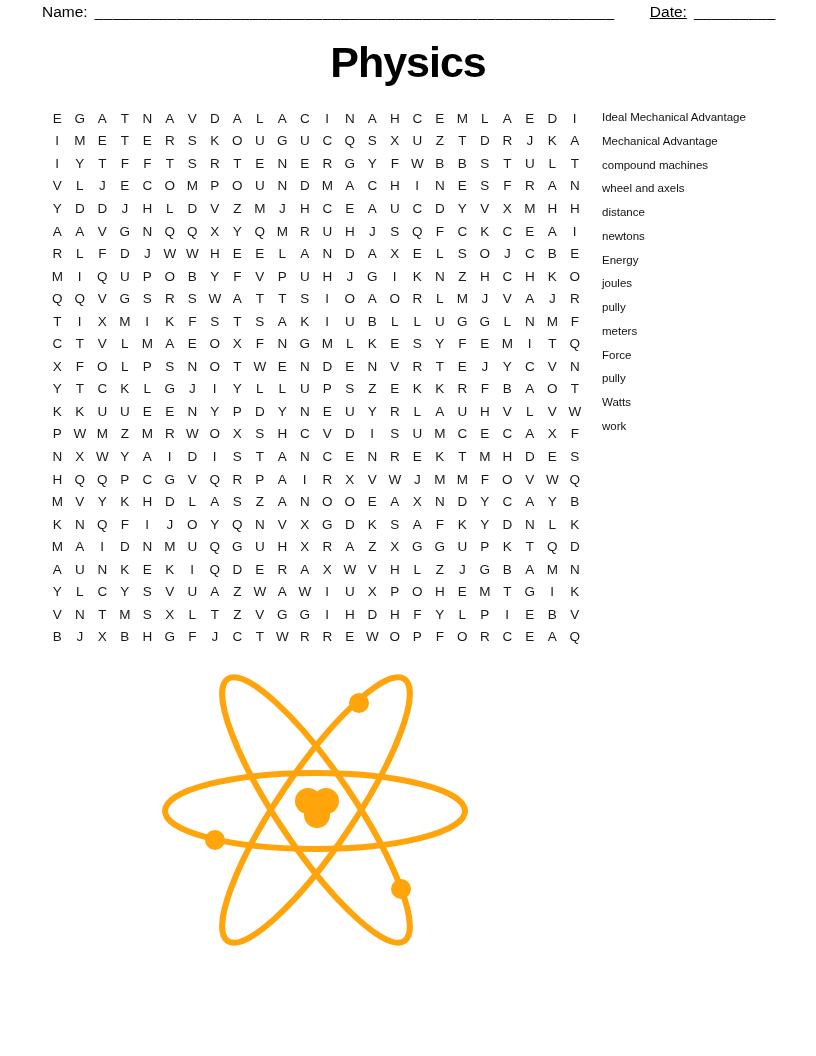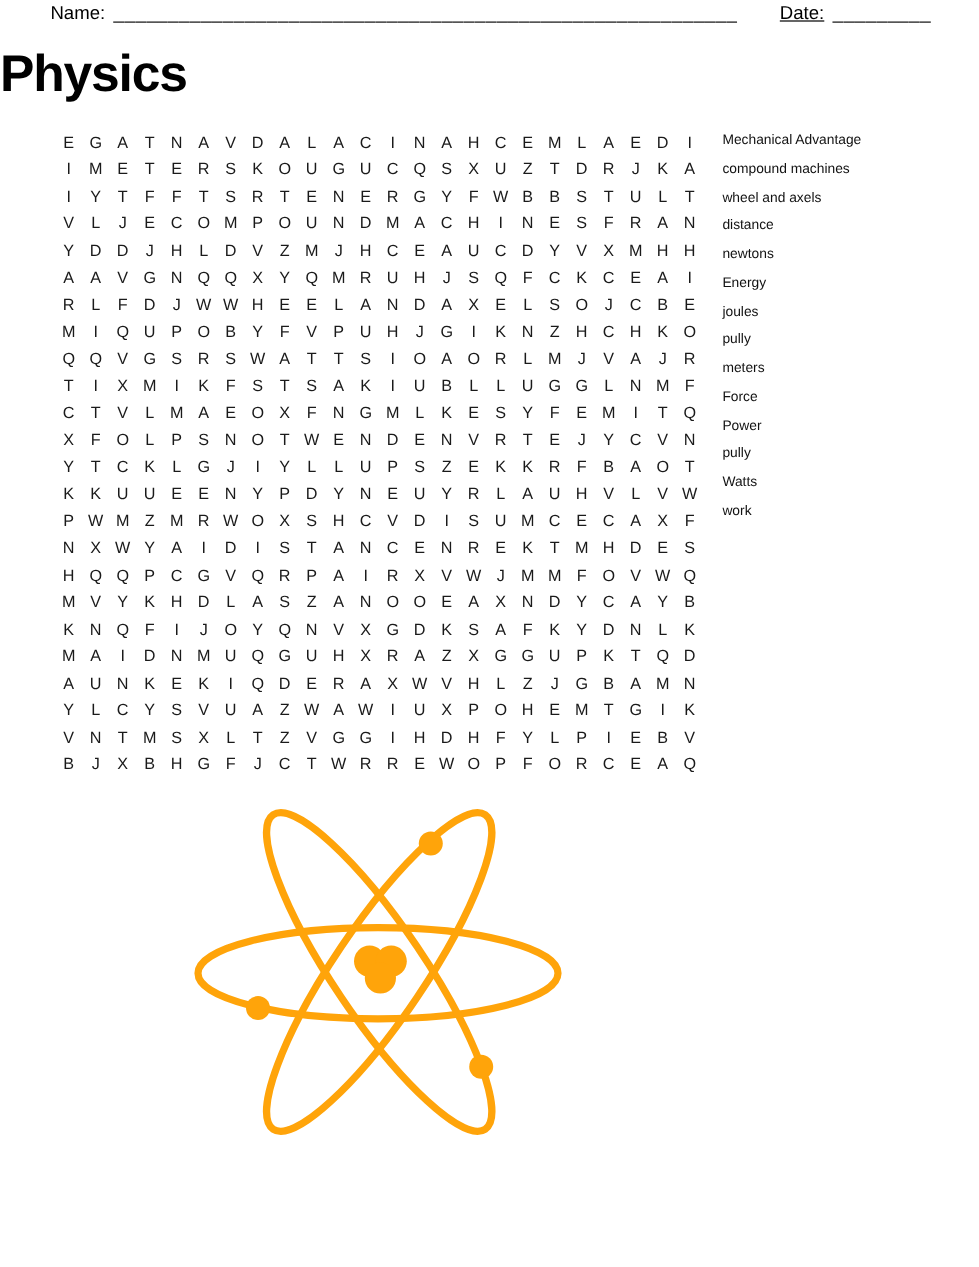--- a/index.html
+++ b/index.html
@@ -21,21 +21,21 @@
     white-space: nowrap;
   }
   .blank { letter-spacing: 0.5px; }
   .name-blank { margin-left: 7px; flex: 0 0 auto; }
   .date-label { margin-left: auto; text-decoration: underline; }
   .date-blank { margin-left: 7px; }
   .page-title {
     position: absolute;
     top: 38px; left: 0; width: 816px;
     margin: 0;
-    text-align: left;
+    text-align: center;
     font-size: 43px;
     font-weight: bold;
     letter-spacing: -1px;
   }
   .grid {
     position: absolute;
     left: 46px; top: 107px;
     display: grid;
     grid-template-columns: repeat(24, 22.5px);
     grid-auto-rows: 22.55px;
@@ -654,31 +654,31 @@
     <div class="cell">F</div>
     <div class="cell">O</div>
     <div class="cell">R</div>
     <div class="cell">C</div>
     <div class="cell">E</div>
     <div class="cell">A</div>
     <div class="cell">Q</div>
   </div>
 
 <div class="word-list">
+    <div class="word">Ideal Mechanical Advantage</div>
     <div class="word">Mechanical Advantage</div>
     <div class="word">compound machines</div>
     <div class="word">wheel and axels</div>
     <div class="word">distance</div>
     <div class="word">newtons</div>
     <div class="word">Energy</div>
     <div class="word">joules</div>
     <div class="word">pully</div>
     <div class="word">meters</div>
     <div class="word">Force</div>
-    <div class="word">Power</div>
     <div class="word">pully</div>
     <div class="word">Watts</div>
     <div class="word">work</div>
   </div>
 
 <svg class="atom" width="340" height="310" viewBox="0 0 340 310" aria-hidden="true">
   <ellipse class="orbit" cx="165" cy="151" rx="150" ry="38"></ellipse>
   <ellipse class="orbit" cx="166" cy="150" rx="158" ry="38" transform="rotate(-56 166 150)"></ellipse>
   <ellipse class="orbit" cx="166" cy="150" rx="158" ry="38" transform="rotate(56 166 150)"></ellipse>
   <g>

